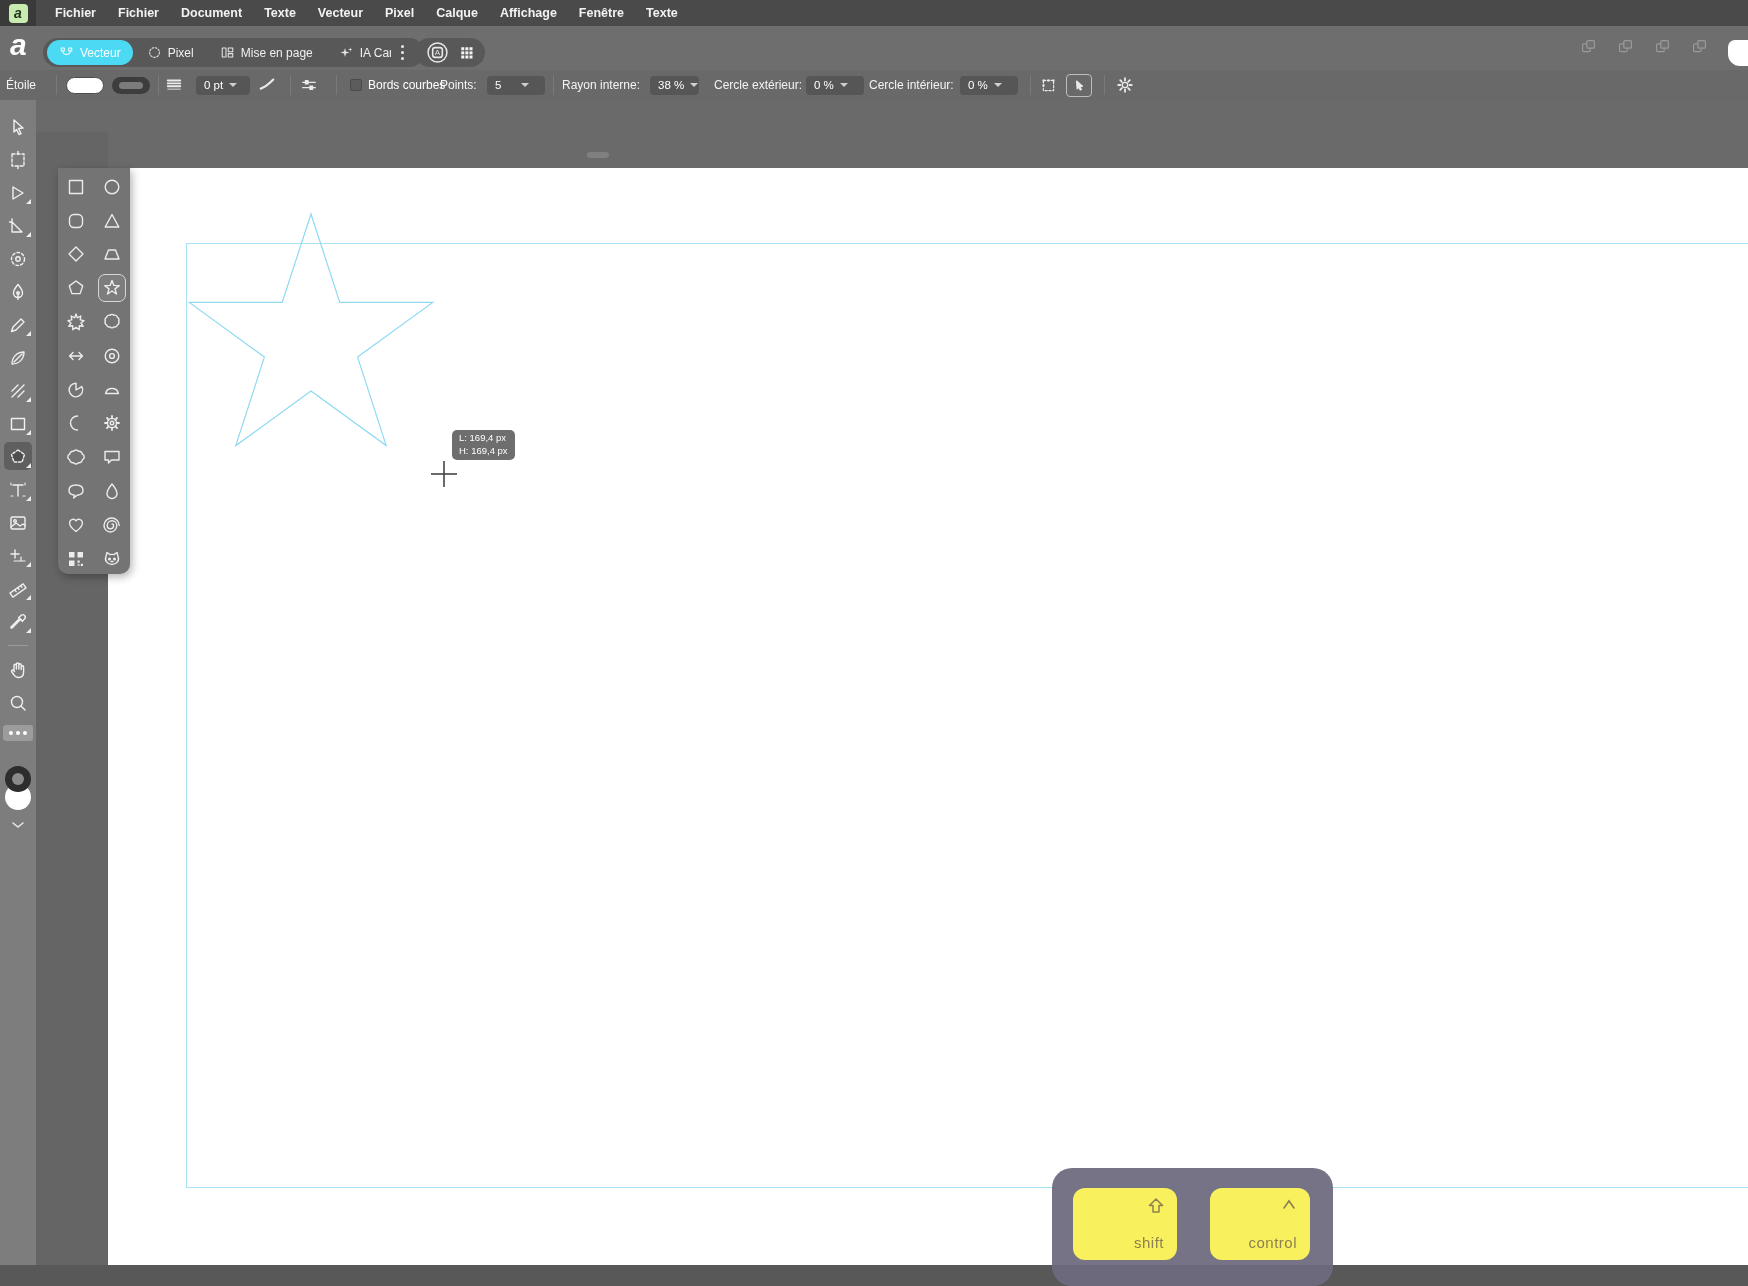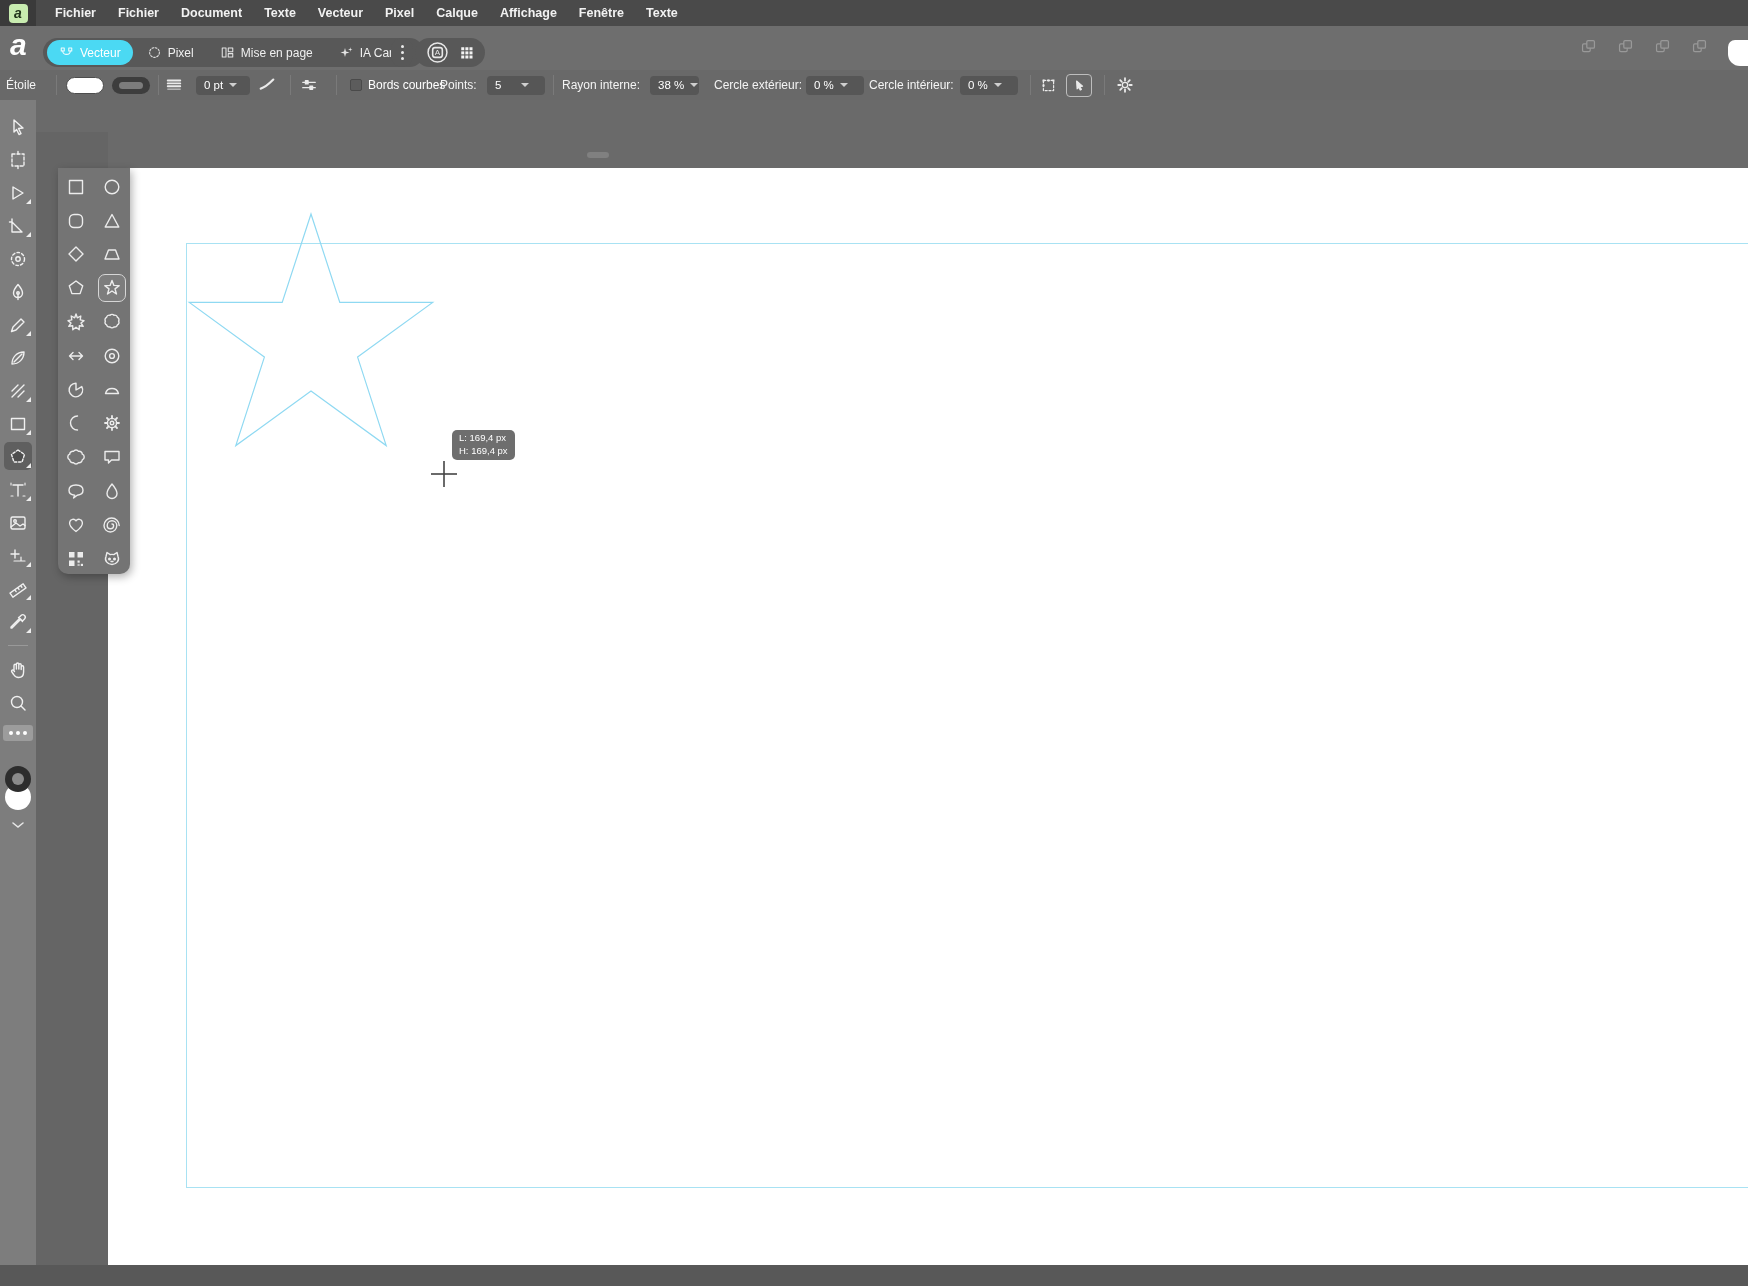--- a/index.html
+++ b/index.html
@@ -643,14 +643,32 @@
     </g>
   </svg>
 
   <div class="size-tooltip">
     <div>L: 169,4 px</div>
     <div>H: 169,4 px</div>
   </div>
 
   <div class="bottomstrip"></div>
 
+  <div class="keycast">
+    <div class="keycap" style="left:21px; width:104px">
+      <span class="kglyph">
+        <svg width="20" height="20" viewBox="0 0 20 20" fill="none" stroke="#8b8052" stroke-width="1.5" stroke-linejoin="round">
+            <path d="M10 3 L16.5 9.5 H13 V16 H7 V9.5 H3.5 Z"></path>
+          </svg>
+      </span>
+      <span class="klabel">shift</span>
+    </div>
+    <div class="keycap" style="left:158px; width:100px">
+      <span class="kglyph">
+        <svg width="20" height="18" viewBox="0 0 20 18" fill="none" stroke="#8b8052" stroke-width="1.6" stroke-linecap="round">
+            <path d="M5 12 L10 5 L15 12"></path>
+          </svg>
+      </span>
+      <span class="klabel">control</span>
+    </div>
+  </div>
 
 </div>
 
 </body></html>

